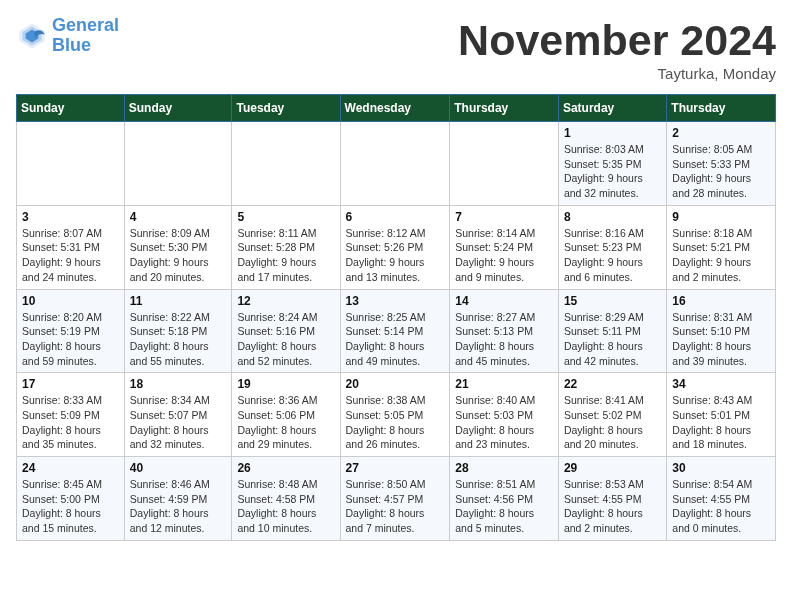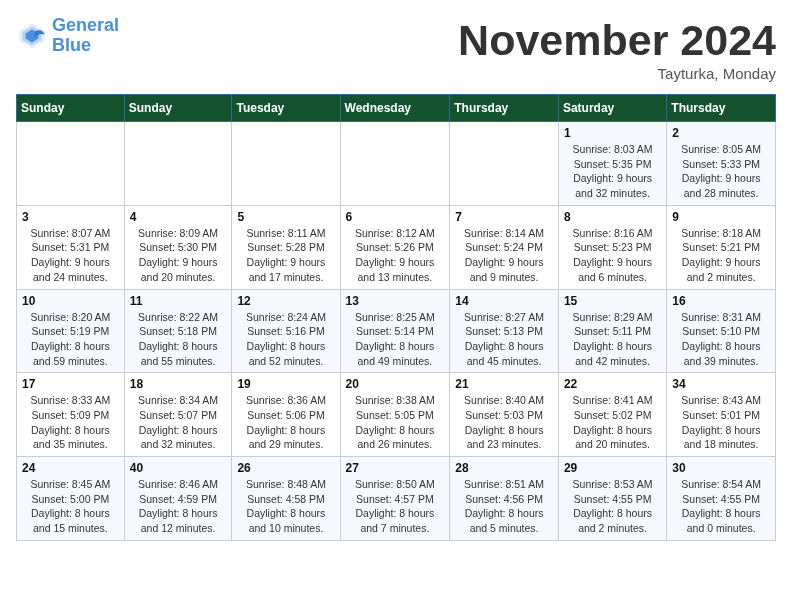--- a/index.html
+++ b/index.html
@@ -74,21 +74,20 @@
     .day-number {
       font-weight: bold;
       font-size: 12px;
       margin-bottom: 2px;
       color: #111;
     }
     .day-info {
       color: #333;
       font-size: 10.5px;
       line-height: 1.4;
-      text-align: center;
     }
     .empty-cell {
       background: #fff !important;
     }
   </style>
 </head>
 <body>
 
 <div class="header">
   <div class="logo">

